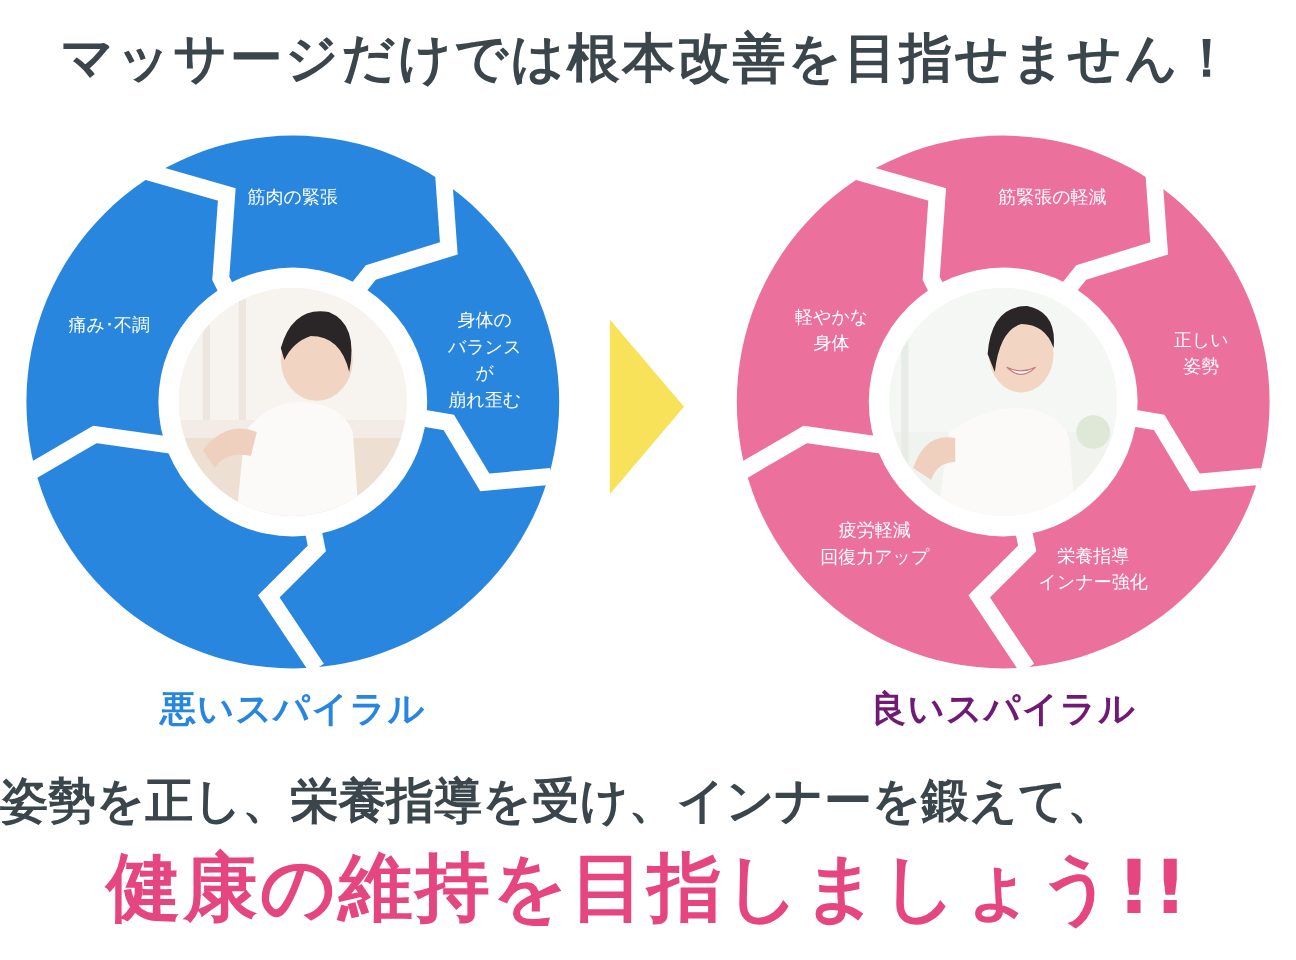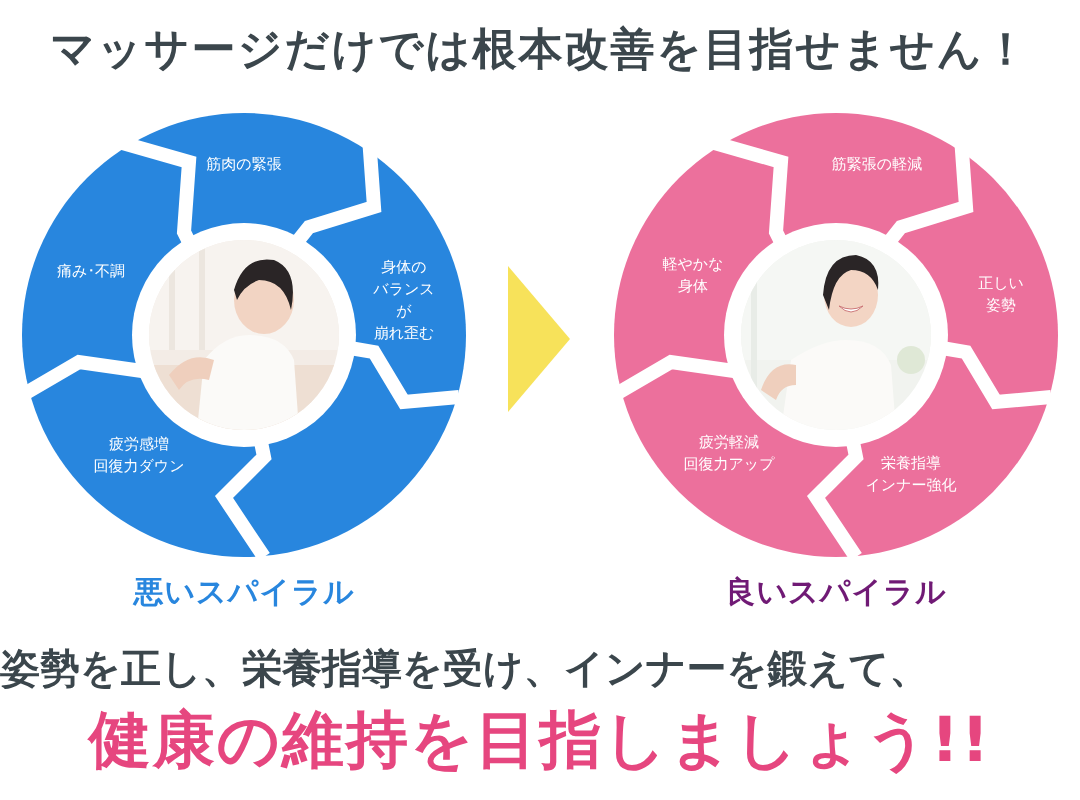--- a/index.html
+++ b/index.html
@@ -72,22 +72,20 @@
       <path d="M48,190 L55,120 Q75,95 100,95 Q135,95 145,120 L150,190 Z" fill="#fbfaf8"></path>
       <path d="M20,135 Q40,110 65,120 L60,140 Q40,135 30,150 Z" fill="#efcfbd"></path>
       <ellipse cx="115" cy="60" rx="30" ry="34" fill="#f2d4c3"></ellipse>
       <path d="M85,50 Q95,15 125,20 Q150,30 142,70 Q135,40 110,40 Q95,45 88,60 Z" fill="#2a2526"></path>
     </svg>
   </div>
   <div class="seg-label" style="left:225px;top:52px;">筋肉の緊張</div>
   <div class="seg-label" style="left:385px;top:188px;">身体の
 バランスが
 崩れ歪む</div>
-  <div class="seg-label" style="left:120px;top:343px;">疲労感増
-回復力ダウン</div>
   <div class="seg-label" style="left:72px;top:159px;">痛み･不調</div>
 </div>
 <div class="spiral-caption caption-bad">悪いスパイラル</div>
 
 <svg class="arrow" viewBox="0 0 64 146">
   <polygon points="0,0 62,73 0,146" fill="#f7e25a"></polygon>
 </svg>
 
 <div class="spiral spiral-good">
   <svg width="450" height="450" viewBox="0 0 450 450">

